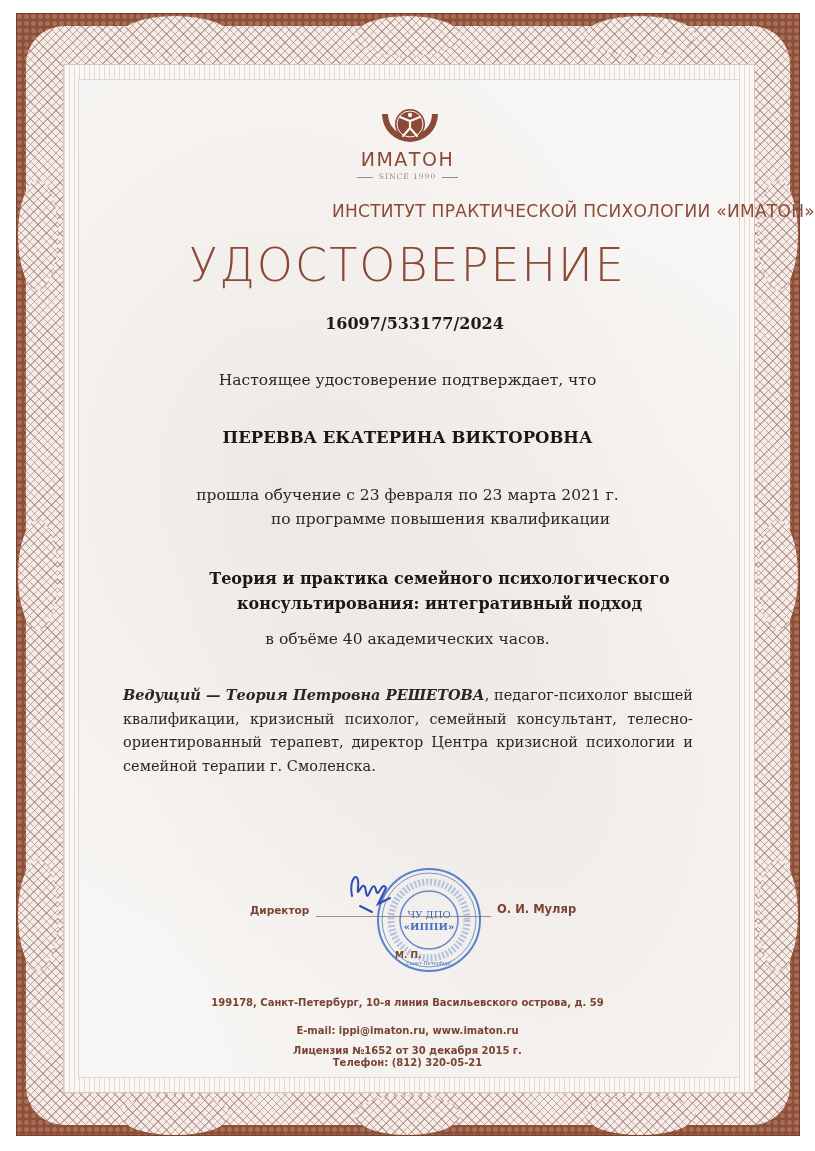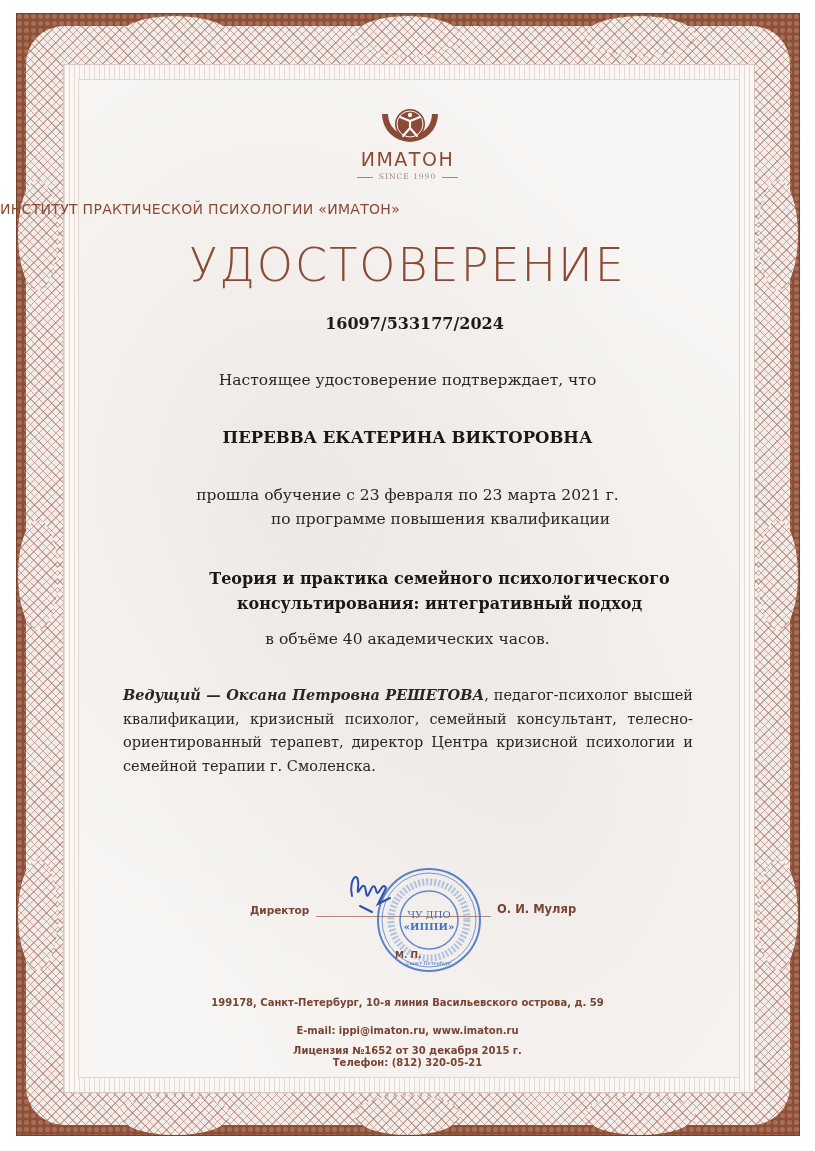--- a/index.html
+++ b/index.html
@@ -49,22 +49,22 @@
   .logo-word {
     position:absolute; left:0; width:815px; top:148px; text-align:center;
     font-family:"DejaVu Sans", sans-serif; color:#8a4a35; font-size:19px; letter-spacing:1.5px;
   }
   .since {
     position:absolute; left:0; width:815px; top:172px; text-align:center;
     font-family:"DejaVu Serif", serif; color:#a3887c; font-size:7.5px; letter-spacing:1px;
   }
   .since .dash { display:inline-block; width:16px; height:1px; background:#a3887c; vertical-align:middle; margin:0 6px; }
   .institute {
-    position:absolute; left:0; width:815px; top:201px; text-align:left;
-    font-family:"DejaVu Sans", sans-serif; color:#8a4a35; font-size:14px; letter-spacing:0.3px;
+    position:absolute; left:0; width:815px; top:201px; text-align:right;
+    font-family:"DejaVu Sans", sans-serif; color:#8a4a35; font-size:17px; letter-spacing:0.3px;
   }
   .title {
     position:absolute; left:0; width:815px; top:238px; text-align:center;
     font-family:"DejaVu Sans", sans-serif; color:#8a4a35; font-size:46px; letter-spacing:2px; font-weight:300;
   }
   .cert-no {
     position:absolute; left:7px; width:815px; top:314px; text-align:center;
     font-weight:bold; font-size:16px;
   }
   .line { position:absolute; left:0; width:815px; text-align:center; font-size:15.5px; color:#2a2624; }
@@ -136,21 +136,21 @@
 <div class="cert-no">16097/533177/2024</div>
 
 <div class="line" style="top:371px;">Настоящее удостоверение подтверждает, что</div>
 <div class="line name" style="top:428px;">ПЕРЕВВА ЕКАТЕРИНА ВИКТОРОВНА</div>
 <div class="line" style="top:486px;">прошла обучение с 23 февраля по 23 марта 2021 г.</div>
 <div class="line" style="top:510px;padding-left:33px;">по программе повышения квалификации</div>
 <div class="line program" style="top:566px;">Теория и практика семейного психологического</div>
 <div class="line program" style="top:591px;">консультирования: интегративный подход</div>
 <div class="line" style="top:630px;">в объёме 40 академических часов.</div>
 
-<div class="lecturer"><em>Ведущий — Оксана Петровна РЕШЕТОВА</em><span>, педагог-психолог высшей квалификации, кризисный психолог, семейный консультант, телесно-ориентированный терапевт, директор Центра кризисной психологии и семейной терапии г. Смоленска.</span></div>
+<div class="lecturer"><em>Ведущий — Теория Петровна РЕШЕТОВА</em><span>, педагог-психолог высшей квалификации, кризисный психолог, семейный консультант, телесно-ориентированный терапевт, директор Центра кризисной психологии и семейной терапии г. Смоленска.</span></div>
 
 <div class="sig-row">
   <span class="sig-label">Директор</span>
   <div class="sig-line"></div>
   <span class="sig-name">О. И. Муляр</span>
 </div>
 
 <svg class="stamp" viewBox="0 0 108 108">
   <circle cx="54" cy="54" r="51" fill="none" stroke="#3d6fc2" stroke-width="2" opacity="0.85"></circle>
   <circle cx="54" cy="54" r="47" fill="none" stroke="#3d6fc2" stroke-width="1" opacity="0.7"></circle>

